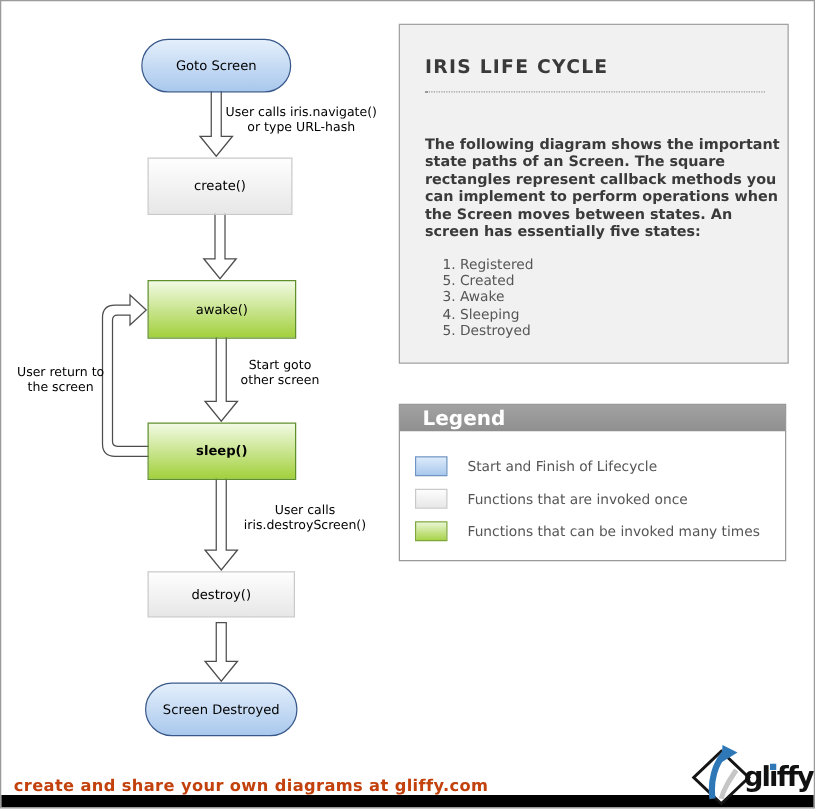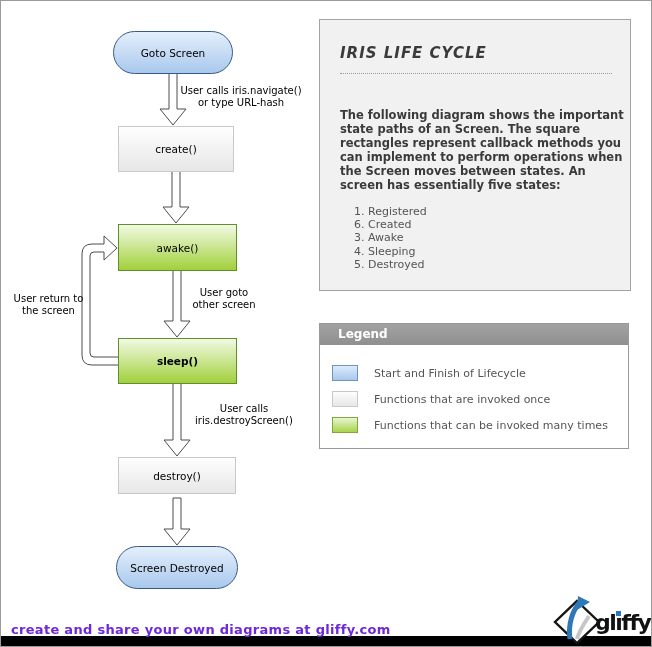--- a/index.html
+++ b/index.html
@@ -77,21 +77,20 @@
     border: 1px solid #a3a3a3;
     z-index: 2;
   }
   .info-title {
     position: absolute;
     left: 20px; top: 24px;
     font-size: 15px;
     font-weight: bold;
     letter-spacing: 1px;
     color: #3a3a3a;
-    font-style: italic;
   }
   .info-sep {
     position: absolute;
     left: 20px; top: 53px;
     width: 272px;
     border-top: 1px dotted #999;
   }
   .info-body {
     position: absolute;
     left: 20px; top: 88px;
@@ -117,21 +116,21 @@
     background: #ffffff;
     border: 1px solid #999;
     z-index: 2;
   }
   .legend-header {
     position: absolute;
     left: 0; top: 0;
     width: 100%; height: 21px;
     background: linear-gradient(#a2a2a2, #8f8f8f);
     color: #fff;
-    font-size: 12px;
+    font-size: 16px;
     font-weight: bold;
     line-height: 21px;
     padding-left: 18px;
   }
   .legend-row { position: absolute; left: 0; width: 100%; height: 18px; }
   .legend-row-1 { top: 41px; }
   .legend-row-2 { top: 67px; }
   .legend-row-3 { top: 93px; }
   .swatch {
     position: absolute;
@@ -148,21 +147,21 @@
     color: #555;
   }
 
   
   .footer-tagline {
     position: absolute;
     left: 10px; top: 621px;
     font-size: 13px;
     font-weight: bold;
     letter-spacing: 0.3px;
-    color: #6d28d9;
+    color: #c2410c;
     z-index: 4;
   }
   .footer-bar {
     position: absolute;
     left: 0; bottom: 0;
     width: 100%; height: 10px;
     background: #000;
     z-index: 3;
   }
   .logo {
@@ -227,34 +226,34 @@
   </div>
   <div class="node node-gray" id="node-destroy">
     <span>destroy()</span>
   </div>
   <div class="node node-blue" id="node-screen-destroyed">
     <span>Screen Destroyed</span>
   </div>
 
   <div class="edge-label" id="label-navigate">User calls iris.navigate()
 or type URL-hash</div>
-  <div class="edge-label" id="label-goto-other">User goto
+  <div class="edge-label" id="label-goto-other">Start goto
 other screen</div>
   <div class="edge-label" id="label-return">User return to
 the screen</div>
   <div class="edge-label" id="label-destroy-call">User calls
 iris.destroyScreen()</div>
 
   <div class="info-panel">
     <div class="info-title">IRIS LIFE CYCLE</div>
     <div class="info-sep"></div>
     <div class="info-body">The following diagram shows the important state paths of an Screen. The square rectangles represent callback methods you can implement to perform operations when the Screen moves between states. An screen has essentially five states:</div>
     <div class="info-states">
       <div>1. Registered</div>
-      <div>6. Created</div>
+      <div>5. Created</div>
       <div>3. Awake</div>
       <div>4. Sleeping</div>
       <div>5. Destroyed</div>
     </div>
   </div>
 
   <div class="legend-panel">
     <div class="legend-header">Legend</div>
     <div class="legend-row legend-row-1">
       <span class="swatch swatch-blue"></span>

